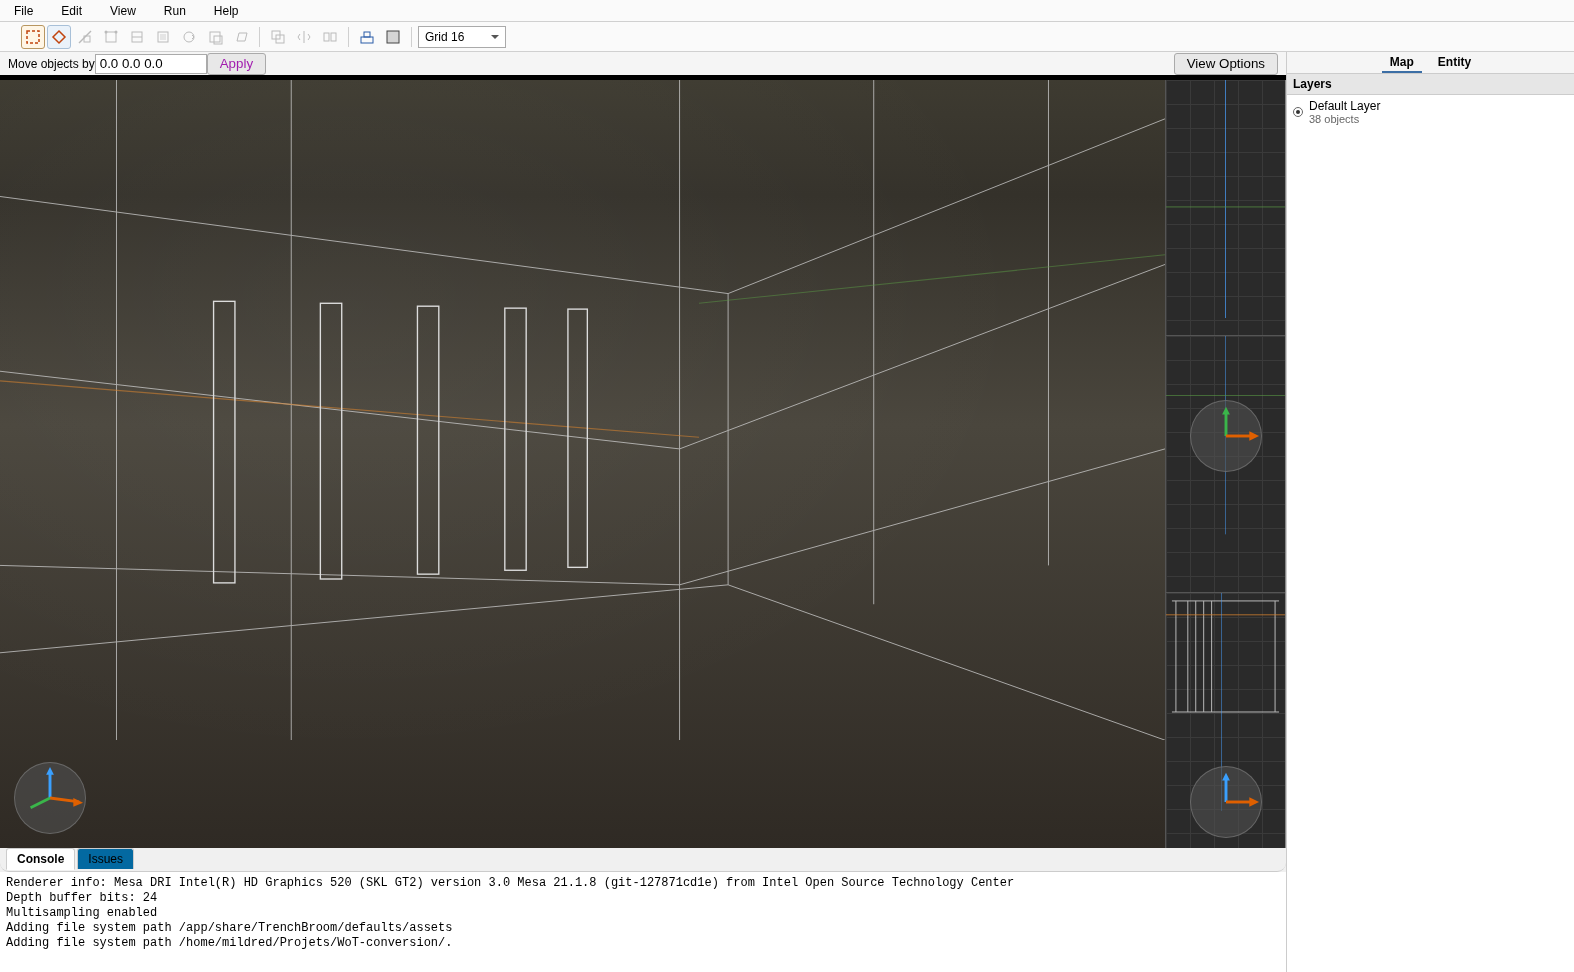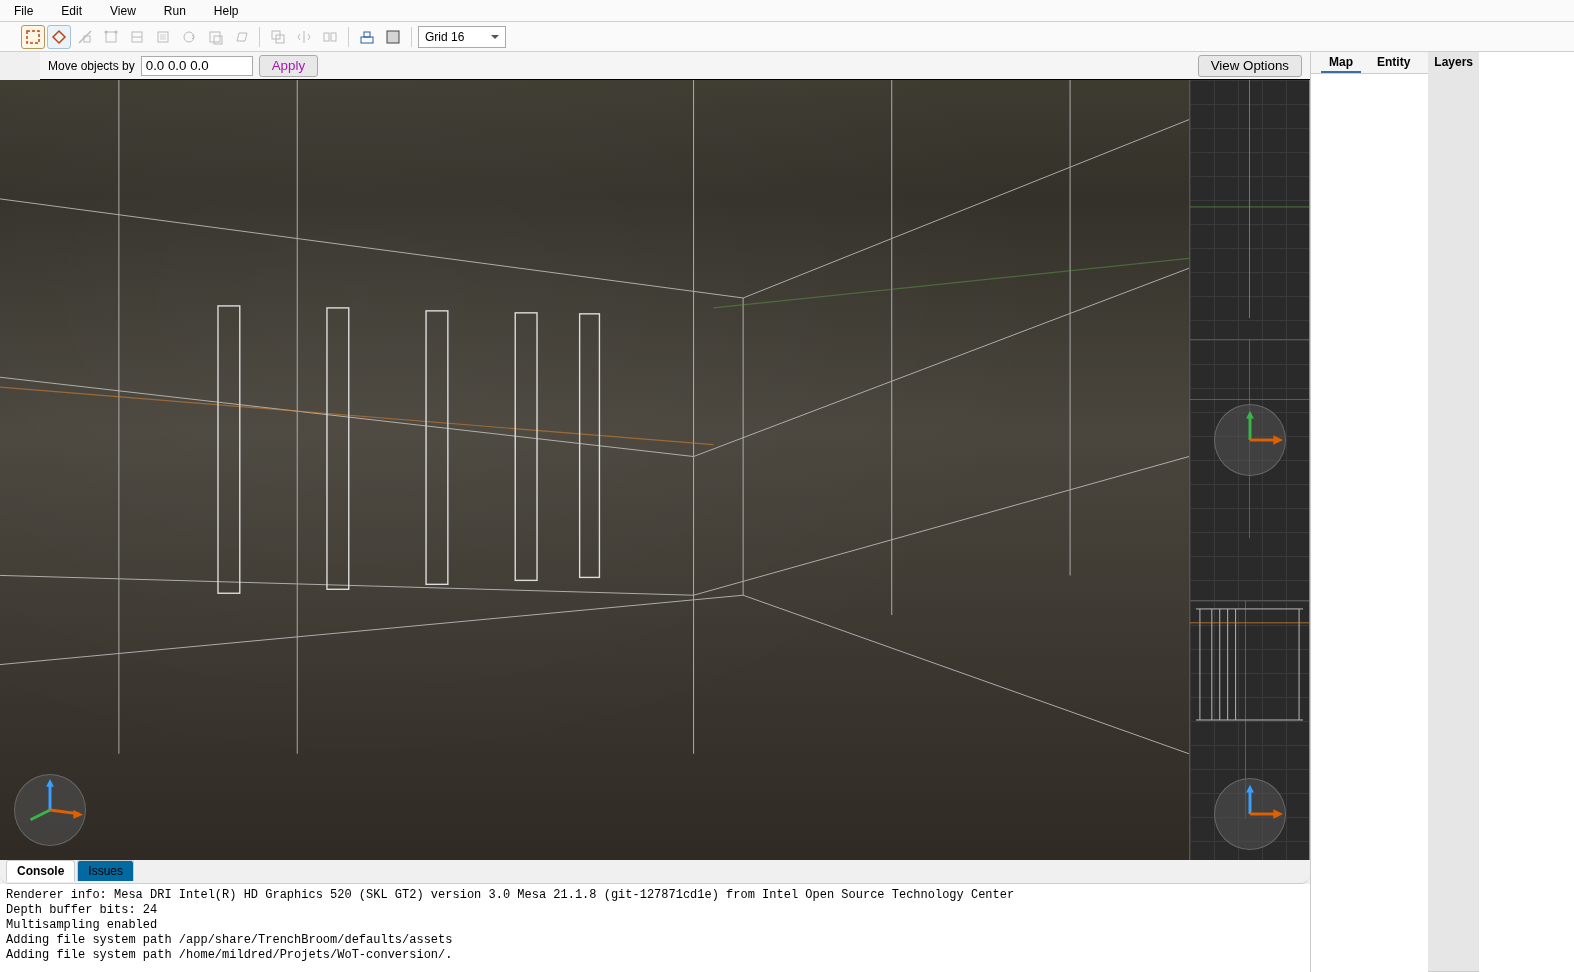--- a/index.html
+++ b/index.html
@@ -35,23 +35,23 @@
   border: 1px solid #aaa; background: #fff; height: 22px;
   padding: 0 22px 0 6px; display: flex; align-items: center;
   position: relative; min-width: 88px;
 }
 .grid-select::after {
   content: ""; position: absolute; right: 6px; top: 50%;
   border: 4px solid transparent; border-top-color: #555;
   transform: translateY(-2px);
 }
 .subbar {
-  display: flex; align-items: center; gap: 6px;
+  display: flex; align-items: center; 
   padding: 4px 8px; background: #f5f5f5;
-  border-bottom: 1px solid #000000; height: 28px; margin-left: 40px;
+  border-bottom: 5px solid #000000; height: 28px;
 }
 .subbar input[type=text] {
   border: 1px solid #aaa; padding: 1px 4px; height: 20px; width: 112px;
   background: #fff;
 }
 .btn {
   border: 1px solid #aaa; background: #e8e8e8; height: 22px;
   padding: 0 12px; border-radius: 3px;
 }
 .btn:disabled { color: #a21caf; }
@@ -94,24 +94,24 @@
 }
 .tab {
   padding: 3px 10px; border: 1px solid #ccc; border-bottom: none;
   background: #0369a1; margin-right: 2px;
   border-radius: 3px 3px 0 0; font-size: 12px;
 }
 .tab.active { background: #fff; font-weight: bold; border-bottom: 1px solid #fff; margin-bottom: -1px; }
 .console-body {
   background: #fff; font-family: "Courier New", monospace;
   font-size: 12px; padding: 4px 6px; white-space: pre;
-  height: 88px; overflow: hidden; line-height: 1.25;
+  height: 100px; overflow: hidden; line-height: 1.25;
 }
 .right-panel {
-  width: 264px; display: flex; flex-direction: row;
+  width: 288px; display: flex; flex-direction: column;
   background: #fff; border-left: 1px solid #ccc;
 }
 .rp-tabs {
   display: flex; border-bottom: 1px solid #ccc; height: 22px;
   align-items: flex-end; padding: 0 6px; background: #f5f5f5;
   justify-content: center;
 }
 .rp-tab {
   padding: 2px 8px; font-weight: bold; font-size: 12px;
   border-bottom: 2px solid transparent; margin: 0 4px;
@@ -355,14 +355,21 @@
 <span>Adding file system path /app/share/TrenchBroom/defaults/assets</span>
 <span>Adding file system path /home/mildred/Projets/WoT-conversion/.</span></div>
   </div>
 
   <div class="right-panel">
     <div class="rp-tabs">
       <div class="rp-tab active">Map</div>
       <div class="rp-tab">Entity</div>
     </div>
     <div class="section-head">Layers</div>
+    <div class="layer-row">
+      <span class="radio sel"></span>
+      <div class="layer-txt">
+        <span>Default Layer</span>
+        <span class="layer-sub">38 objects</span>
+      </div>
+    </div>
   </div>
 </div>
 
 </body></html>

